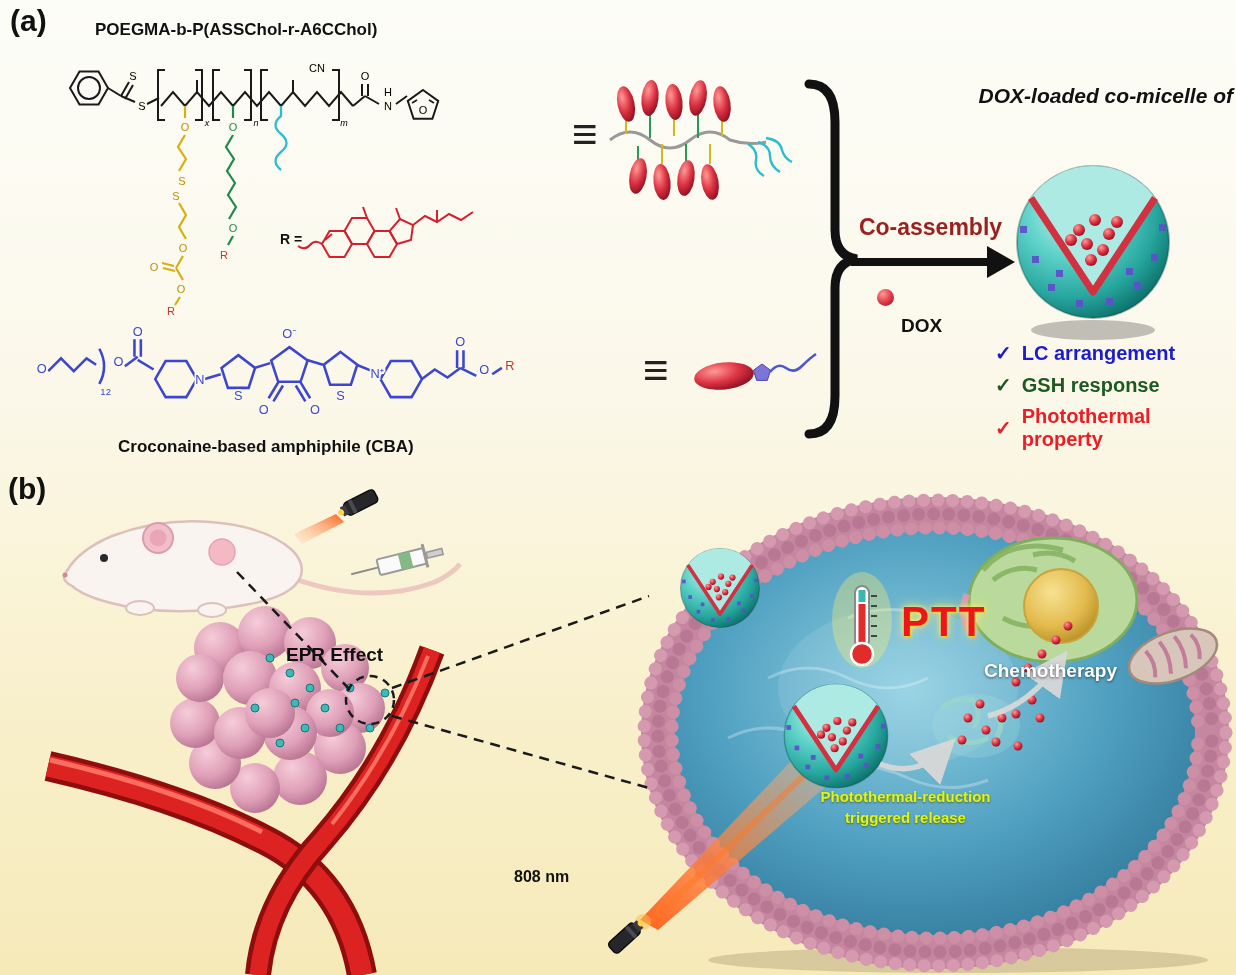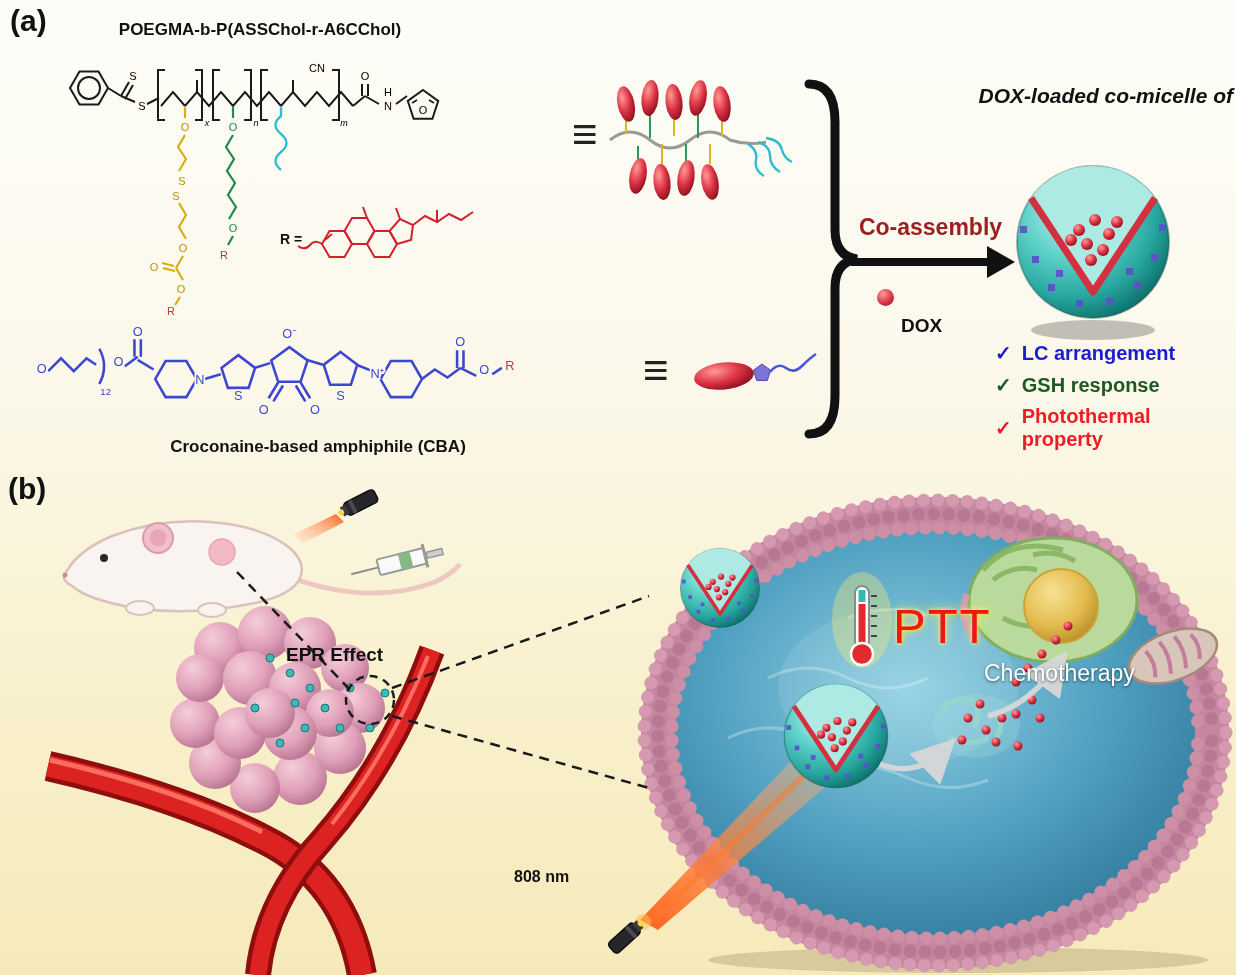--- a/index.html
+++ b/index.html
@@ -2,35 +2,35 @@
 <html><head>
 <meta charset="utf-8">
 <style>
   * { margin:0; padding:0; box-sizing:border-box; }
   body { width:1236px; height:975px; font-family:"Liberation Sans", sans-serif; }
   .figure { position:relative; width:1236px; height:975px; overflow:hidden;
             background:linear-gradient(180deg,#fdfdf8 0%,#fbf8ea 40%,#f9f1cf 68%,#f6eab9 100%); }
   .abs { position:absolute; }
   .txt { position:absolute; white-space:nowrap; z-index:6; }
   .panel-label { font-size:30px; font-weight:bold; color:#111; }
-  .struct-title { font-size:17px; font-weight:bold; color:#111; text-align:center; white-space:normal; }
+  .struct-title { font-size:17px; font-weight:bold; color:#111; white-space:normal; }
   .equiv { font-size:44px; font-weight:bold; color:#222; line-height:1; }
   .coassembly { font-size:23px; font-weight:bold; color:#9c2020; text-align:center; }
   .dox-label { font-size:19px; font-weight:bold; color:#111;margin-top:32px; }
   .dox-dot { width:17px; height:17px; border-radius:50%;
              background:radial-gradient(circle at 35% 30%, #ff9a94, #dd3344 55%, #8e0f1f); }
   .micelle-title { font-size:21px; font-weight:bold; color:#111; text-align:right; line-height:23px; white-space:normal;font-style:italic; }
   .features { z-index:6; }
   .feat-row { display:flex; align-items:center; margin-bottom:8px; font-size:20px; font-weight:bold; }
   .feat-row .check { margin-right:10px; }
   .f-blue { color:#1b1bd0; } .f-green { color:#1d5a22; } .f-red { color:#ee1c24; }
   .epr { font-size:19px; font-weight:bold; color:#101010; }
-  .ptt { font-size:49px; font-weight:normal; color:#ee1616; letter-spacing:2px;
-         text-shadow:0 0 4px #fff27a, 0 0 12px #ffe95e, 1px 1px 0 #c8b400; }
-  .chemo { font-size:23px; font-weight:normal; color:#ffffff; text-shadow:0 1px 3px rgba(0,0,0,.6); }
+  .ptt { font-size:42px; font-weight:bold; color:#ee1616; letter-spacing:2px;
+         text-shadow:0 0 4px #fff27a, 0 0 12px #ffe95e, 1px 1px 0 #c8b400;margin-left:8px; }
+  .chemo { font-size:19px; font-weight:bold; color:#ffffff; text-shadow:0 1px 3px rgba(0,0,0,.6); }
   .release { font-size:15px; font-weight:bold; color:#e3f602; text-align:center; line-height:21px;
              text-shadow:0 1px 2px rgba(60,60,0,.65); white-space:normal; }
   .nm808 { font-size:16px; font-weight:bold; color:#111; }
   svg text { font-family:"Liberation Sans", sans-serif; }
   .atom { font-size:11px; text-anchor:middle; paint-order:stroke; stroke:#fbf9ee; stroke-width:3px; }
   .atomB { font-size:8px; text-anchor:middle; paint-order:stroke; stroke:#fbf9ee; stroke-width:2.2px; }
   .subS { font-size:9px; font-style:italic; text-anchor:middle; }
   .subB { font-size:6px; text-anchor:middle; }
   .req { font-size:14px; font-weight:bold; text-anchor:middle; fill:#111; }
 </style>
@@ -455,15 +455,19 @@
     <g stroke="#1a1a1a" stroke-width="2.5" stroke-dasharray="10 7" fill="none">
       <line x1="237" y1="572" x2="352" y2="692"></line>
       <line x1="392" y1="688" x2="649" y2="596"></line>
       <line x1="392" y1="716" x2="649" y2="788"></line>
     </g>
   </svg>
 
   <div class="txt epr" style="left:286px;top:644px">EPR Effect</div>
   <div class="txt ptt" style="left:893px;top:598px">PTT</div>
   <div class="txt chemo" style="left:984px;top:660px">Chemotherapy</div>
+  <div class="txt release" style="left:783px;top:786px;width:245px">
+    <div>Photothermal-reduction</div>
+    <div>triggered release</div>
+  </div>
   <div class="txt nm808" style="left:514px;top:868px">808 nm</div>
 
 </div>
 
 </body></html>

